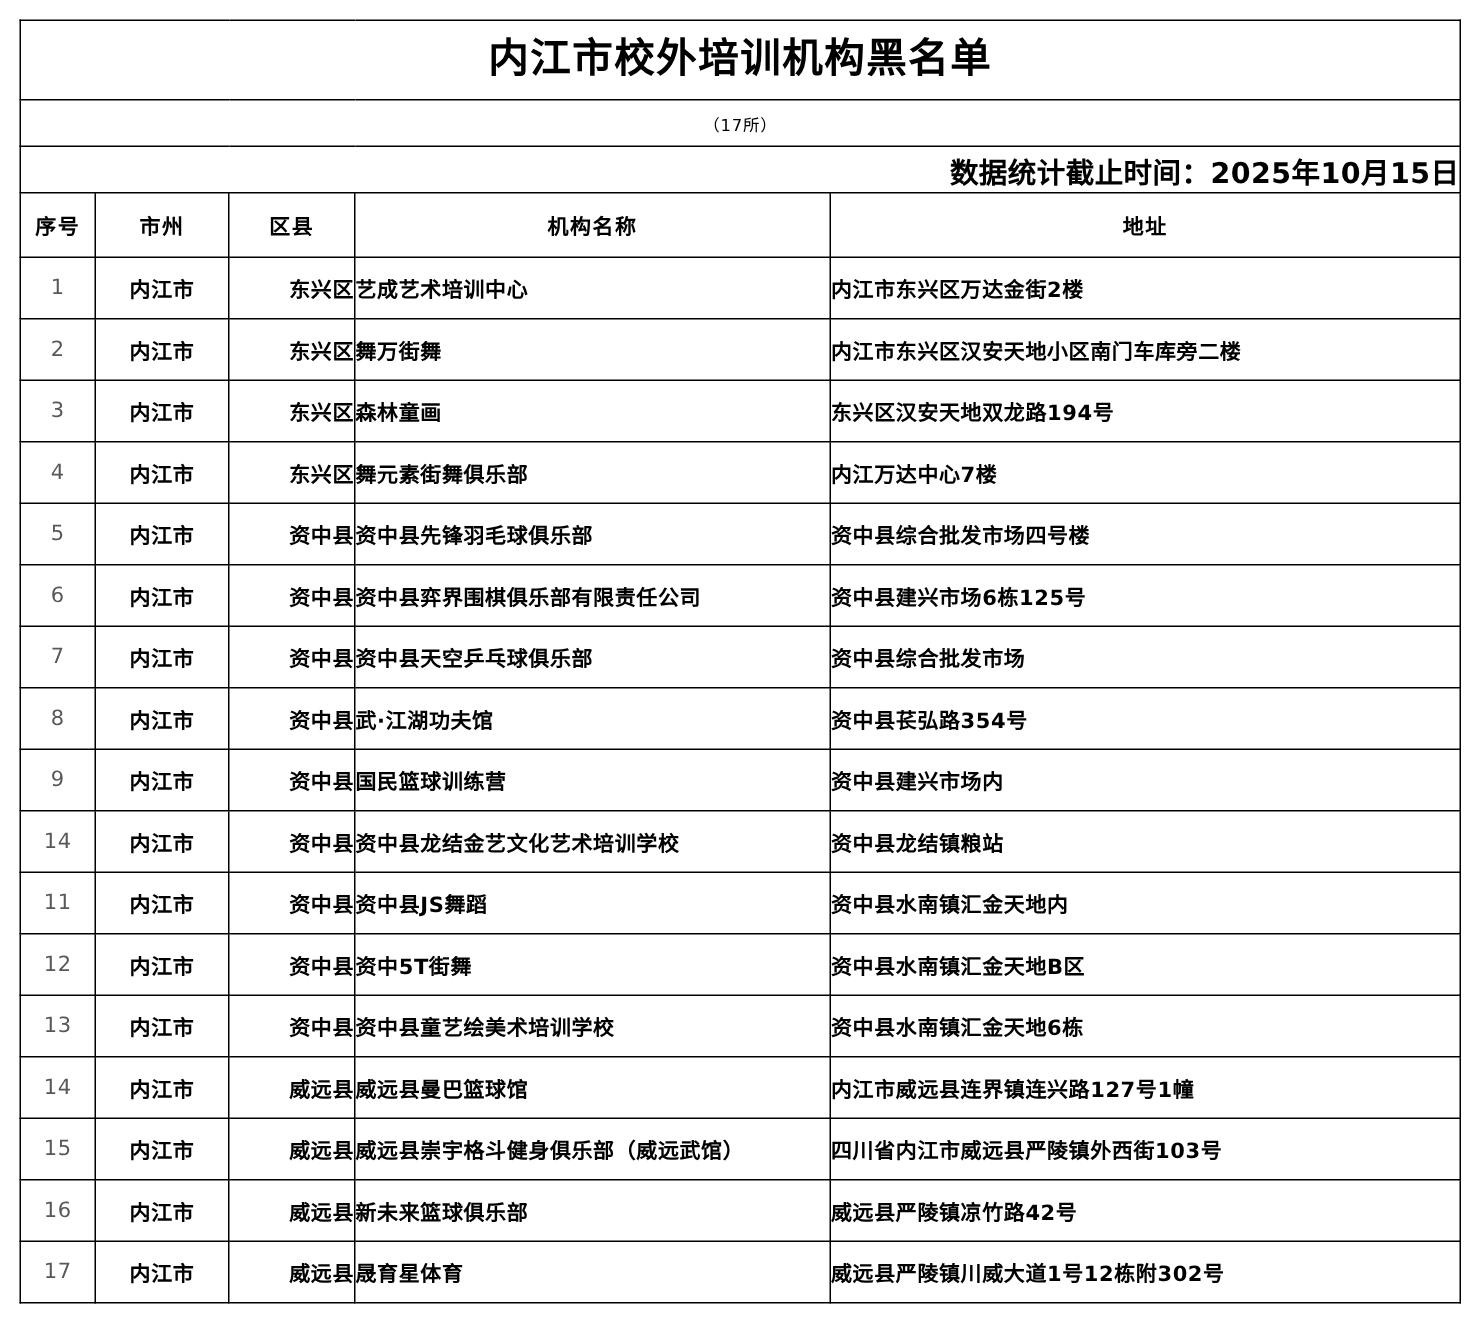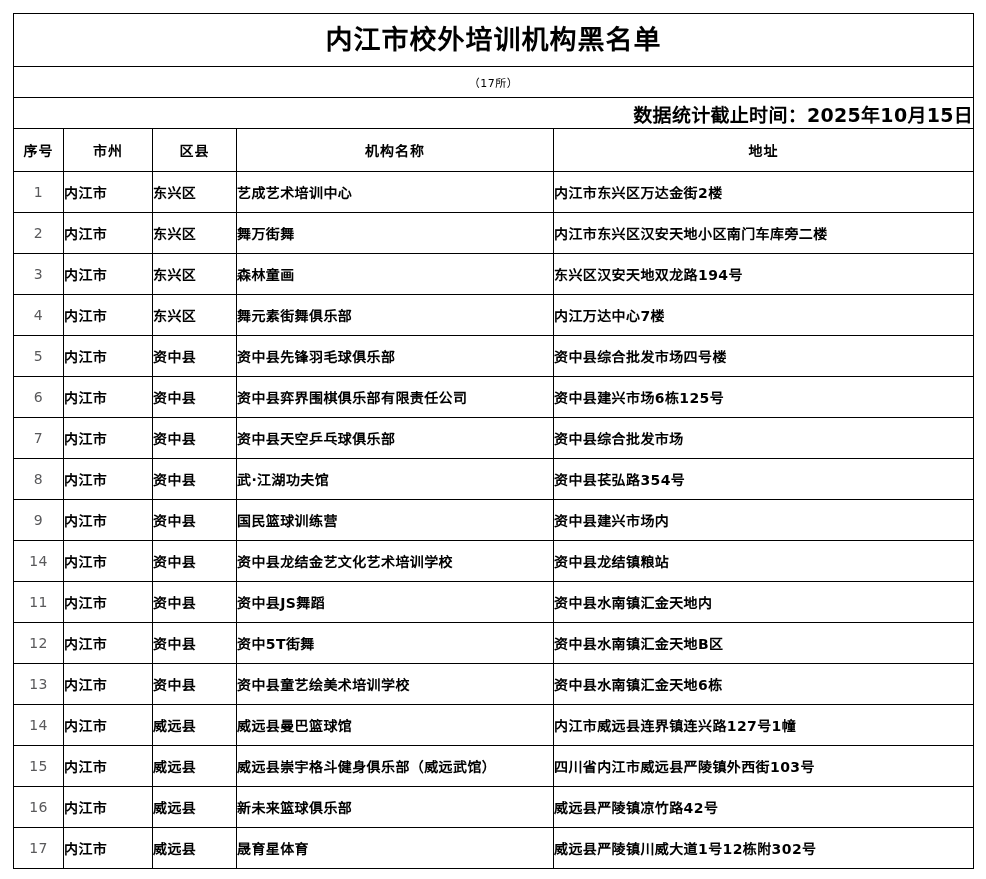--- a/index.html
+++ b/index.html
@@ -88,22 +88,22 @@
     font-family: "DejaVu Sans", "Liberation Sans", sans-serif;
     font-size: 14px;
     letter-spacing: 0.4px;
   }
   .c-idx {
     text-align: center;
     color: #59595b;
     font-size: 13.5px;
     letter-spacing: 0;
   }
-  .c-city  { text-align: left; font-weight: bold; }
-  .c-dist  { text-align: left; font-weight: bold; }
+  .c-city  { text-align: center; font-weight: bold; }
+  .c-dist  { text-align: right; font-weight: bold; }
   .c-name  { text-align: left; padding-left: 12px; font-weight: bold; }
   .c-addr  { text-align: left; padding-left: 12px; font-weight: bold; }
 
   
   .w-idx  { width: 50px; }
   .w-city { width: 89px; }
   .w-dist { width: 84px; }
   .w-name { width: 317px; }
   .w-addr { width: 420px; }
 </style>

